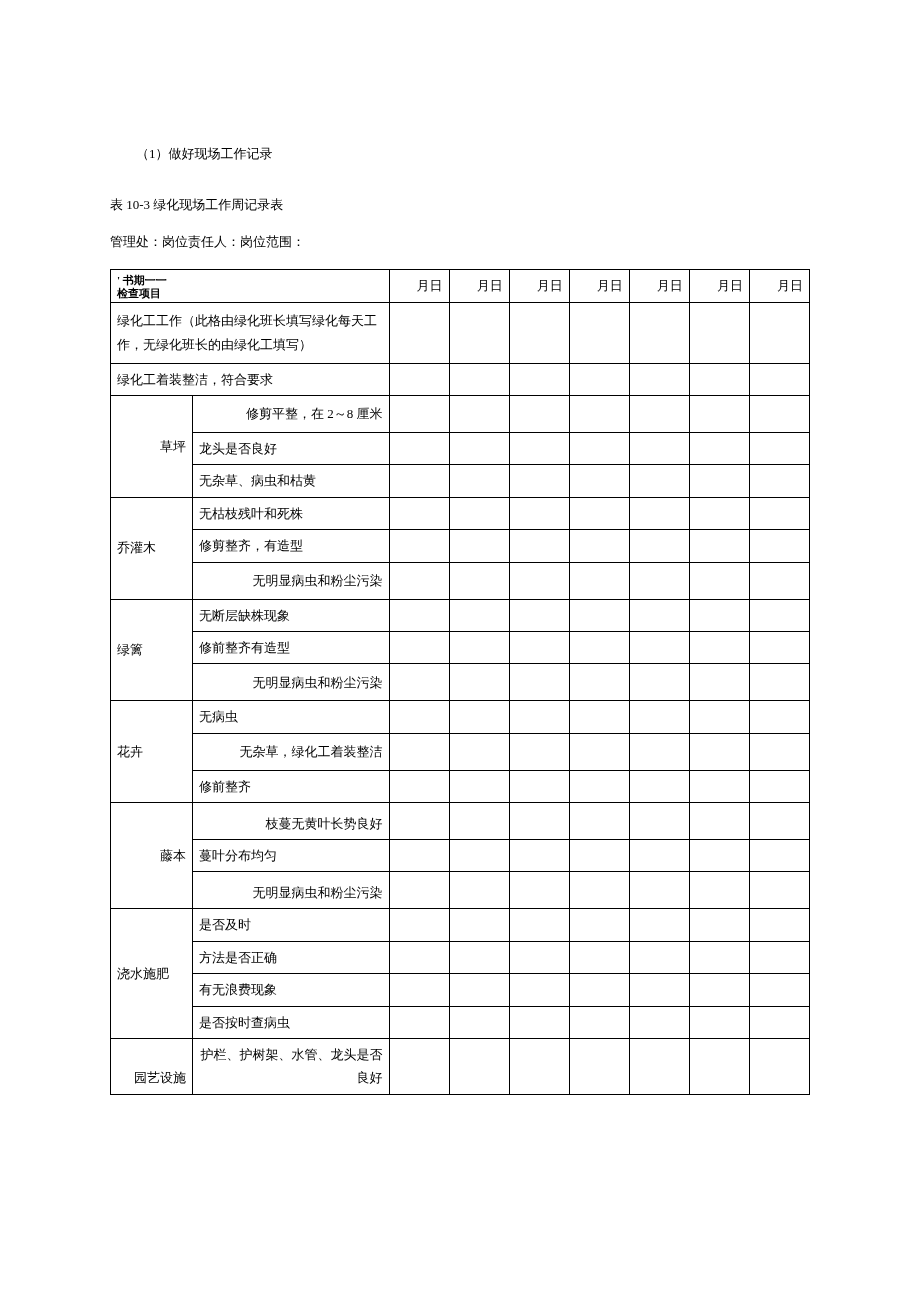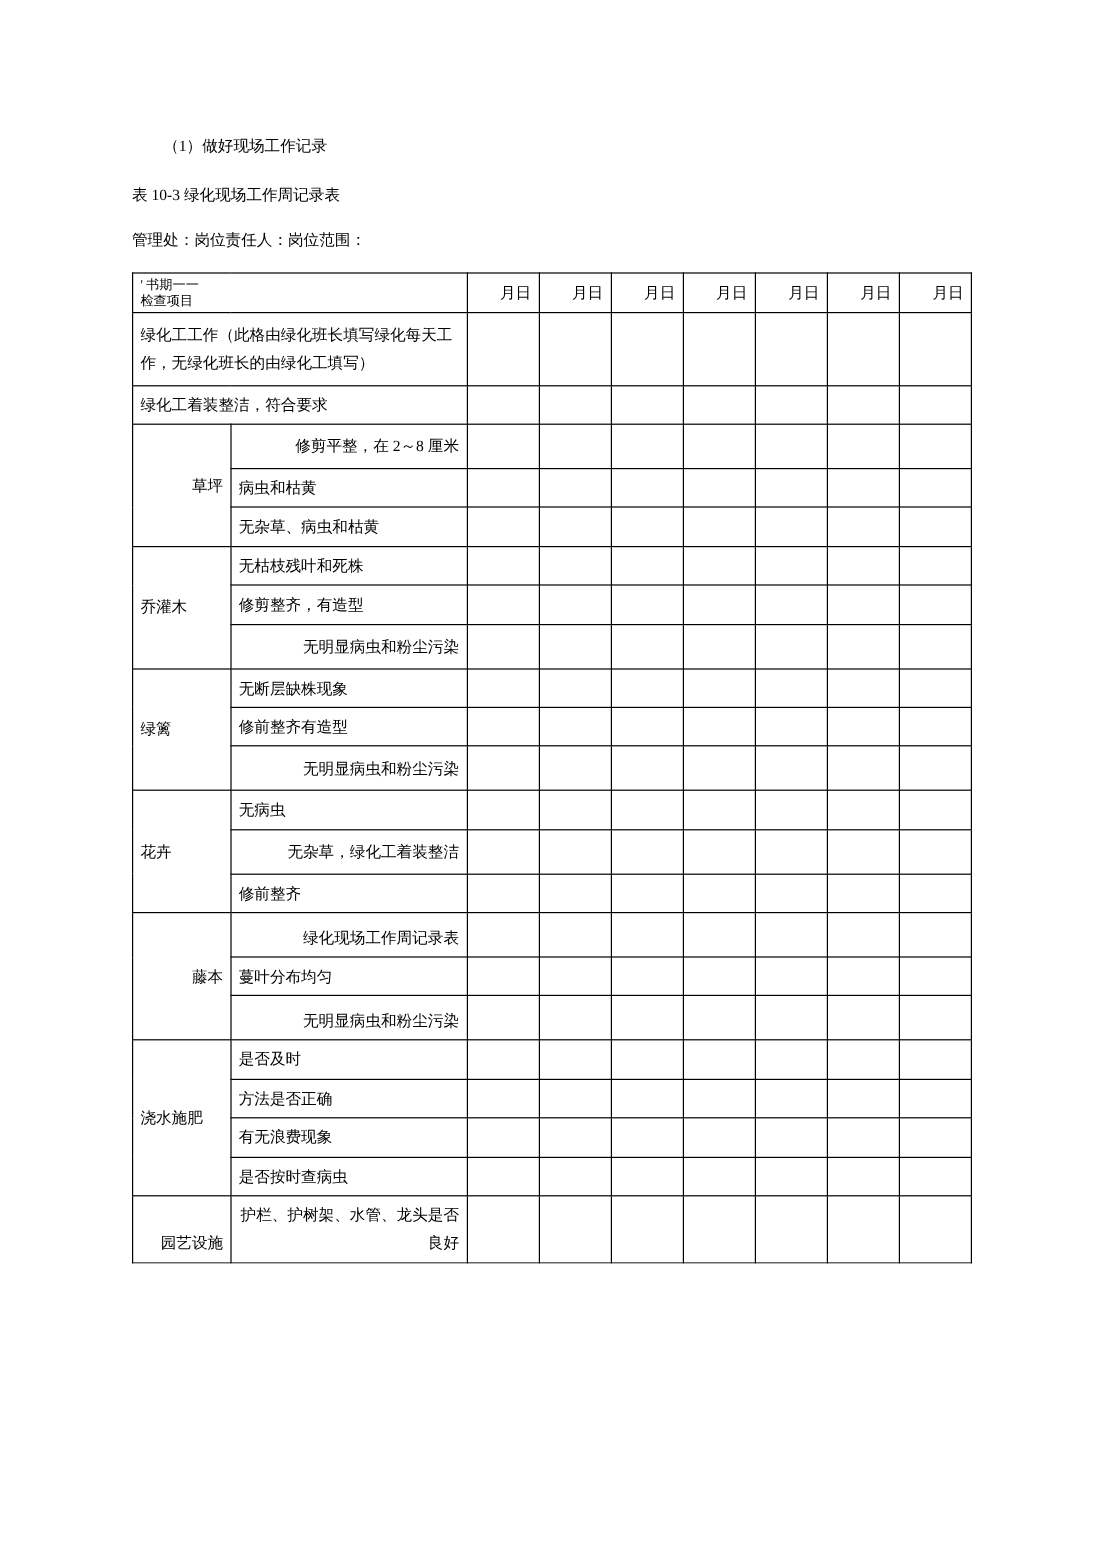--- a/index.html
+++ b/index.html
@@ -13,23 +13,24 @@
     line-height: 1.8;
   }
   .page {
     padding: 110px 110px 0 110px;
   }
   .intro p {
     margin: 0 0 2px 0;
   }
   .intro .indent {
     text-indent: 2em;
+    margin-top: 32px;
   }
   .table-title {
-    margin-top: 18px;
+    margin-top: 28px;
     margin-bottom: 2px;
   }
   .meta-line {
     margin-bottom: 16px;
   }
   table {
     border-collapse: collapse;
     width: 100%;
     table-layout: fixed;
     font-size: 13px;
@@ -48,20 +49,21 @@
   }
   .day-col {
     width: 55px;
     text-align: right;
   }
   .book-period {
     font-size: 11px;
     line-height: 1.2;
     padding-top: 2px;
     padding-bottom: 0;
+    font-weight: bold;
   }
   .tall-row td {
     height: 52px;
   }
   .short-row td {
     height: 20px;
   }
   .med-row td {
     height: 28px;
     text-align: right;
@@ -134,21 +136,21 @@
       <td>修剪平整，在 2～8 厘米</td>
       <td></td>
           <td></td>
           <td></td>
           <td></td>
           <td></td>
           <td></td>
           <td></td>
     </tr>
     <tr class="short-row">
-      <td>病虫和枯黄</td>
+      <td>龙头是否良好</td>
       <td></td>
           <td></td>
           <td></td>
           <td></td>
           <td></td>
           <td></td>
           <td></td>
     </tr>
     <tr class="short-row">
       <td>无杂草、病虫和枯黄</td>
@@ -252,21 +254,21 @@
           <td></td>
           <td></td>
           <td></td>
           <td></td>
           <td></td>
           <td></td>
     </tr>
 
     <tr class="med-row">
       <td rowspan="3">藤本</td>
-      <td style="vertical-align:bottom;">绿化现场工作周记录表</td>
+      <td style="vertical-align:bottom;">枝蔓无黄叶长势良好</td>
       <td></td>
           <td></td>
           <td></td>
           <td></td>
           <td></td>
           <td></td>
           <td></td>
     </tr>
     <tr class="short-row">
       <td>蔓叶分布均匀</td>

